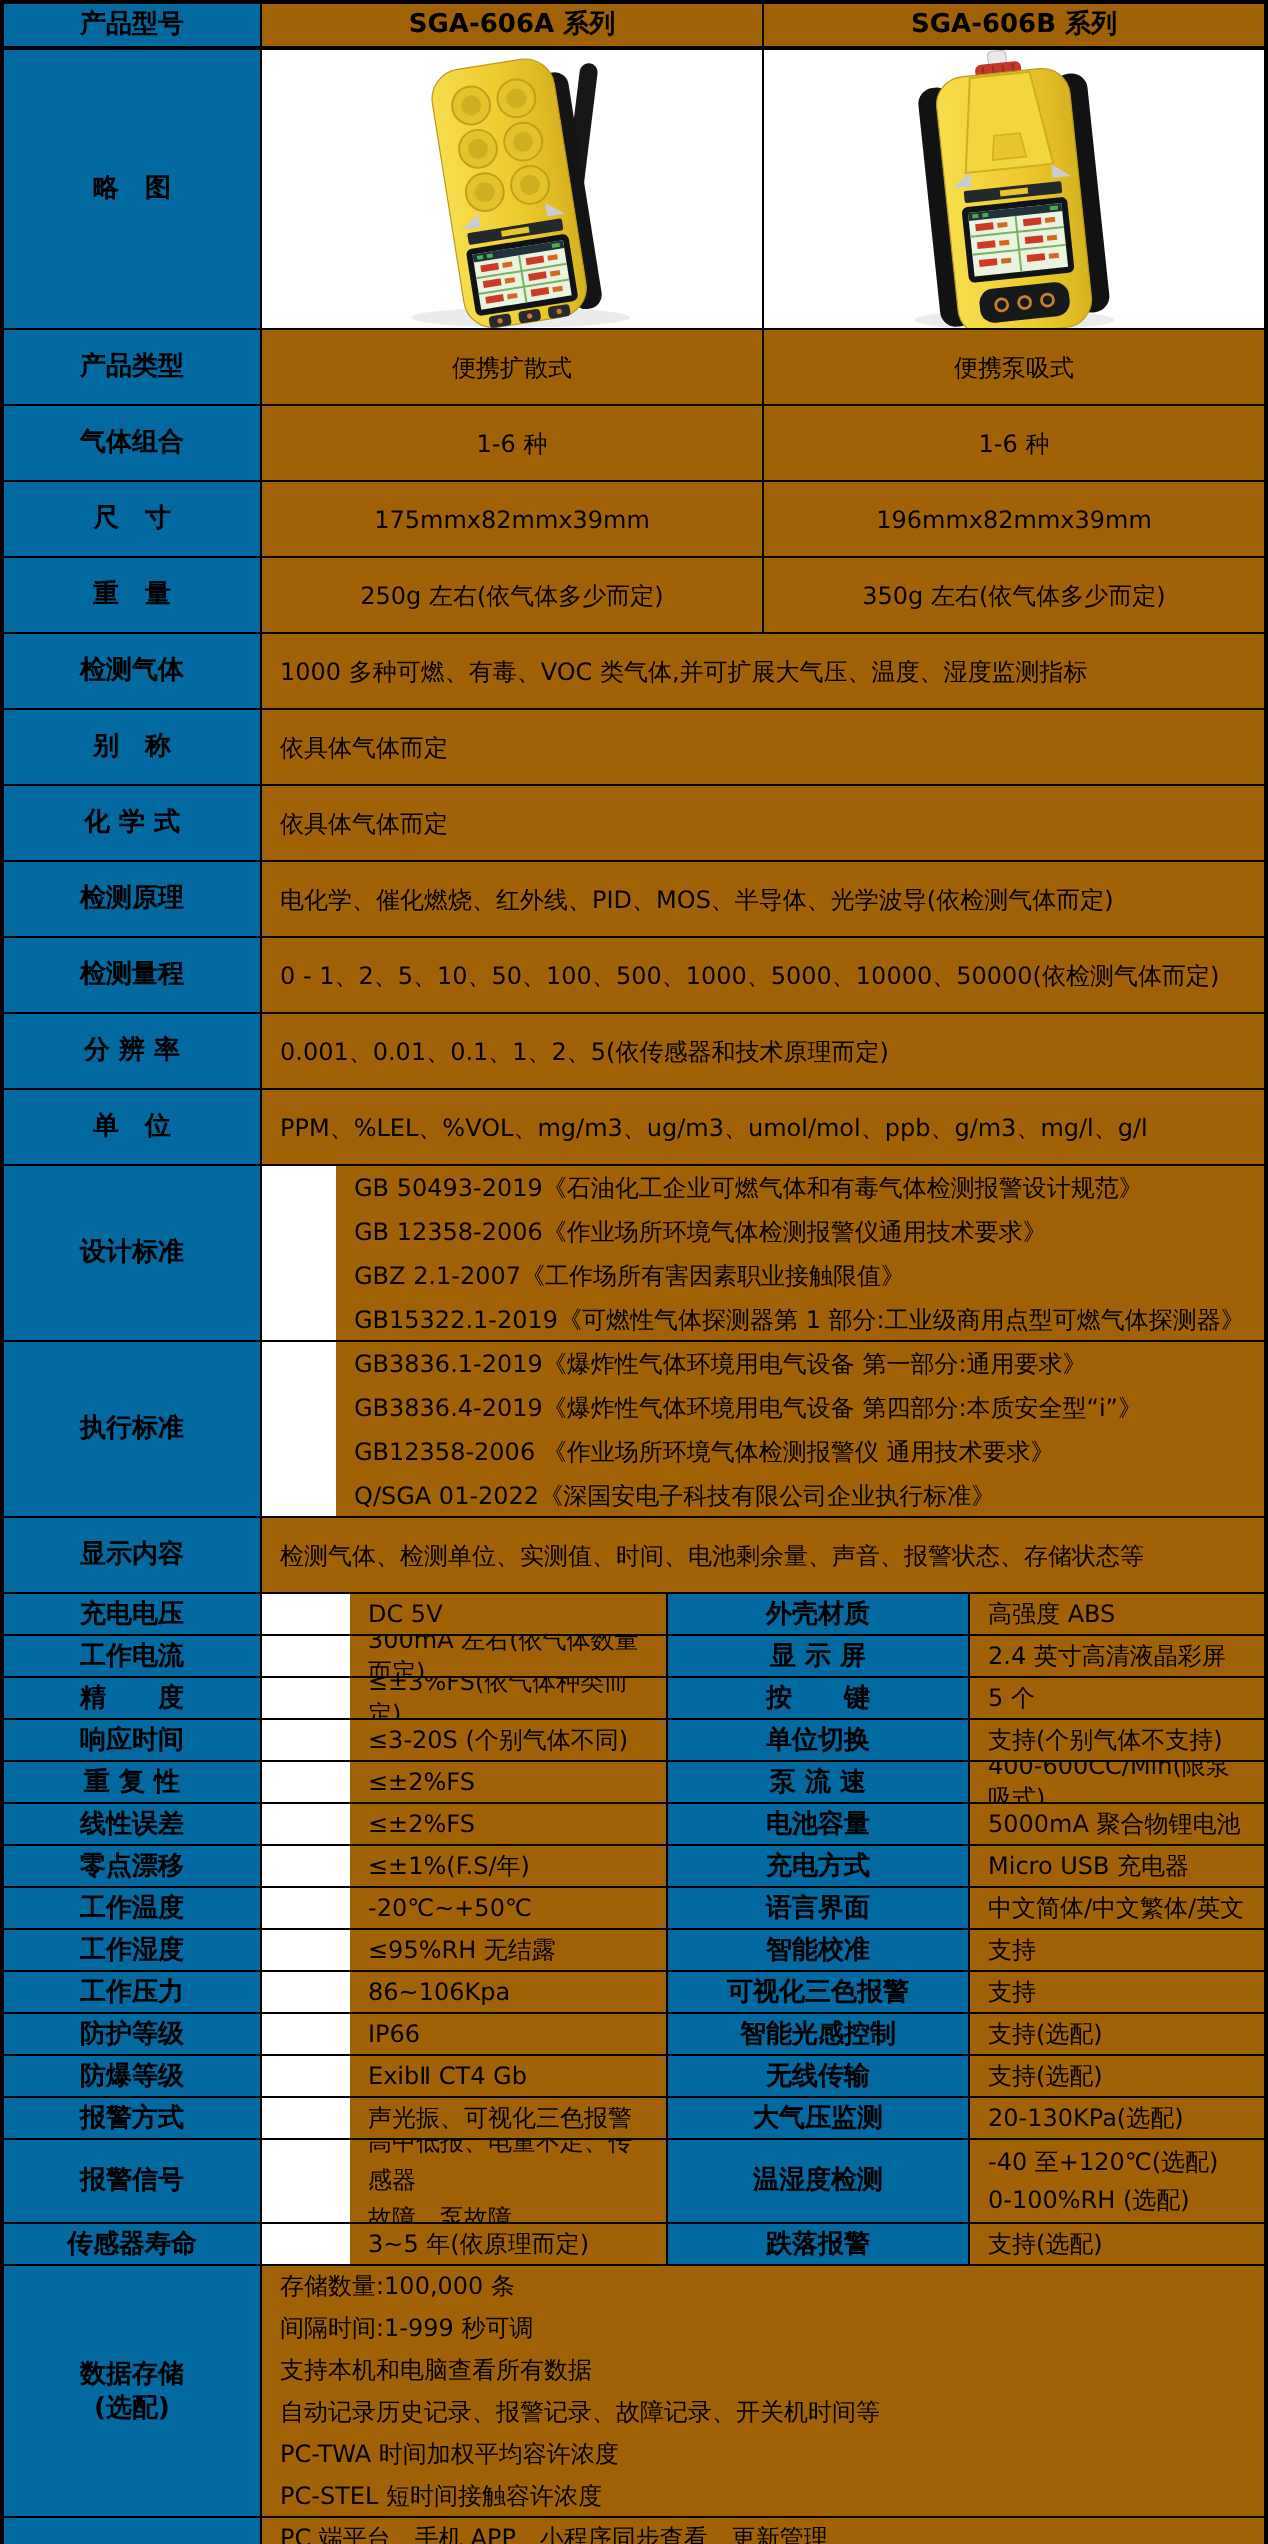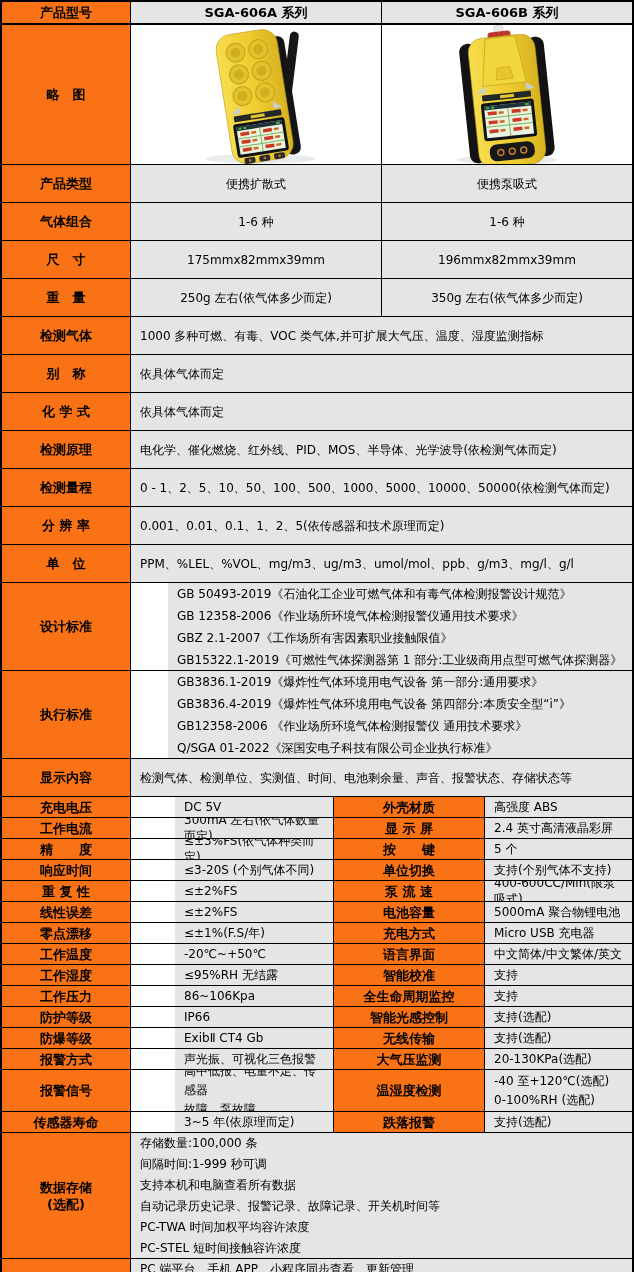--- a/index.html
+++ b/index.html
@@ -17,30 +17,30 @@
   .row { display: flex; border-bottom: 1px solid #000; }
   .row:last-child { border-bottom: none; }
   .cell {
     border-right: 1px solid #000;
     display: flex;
     align-items: center;
     overflow: hidden;
   }
   .cell:last-child { border-right: none; }
   .lab {
-    background: #f97316;
+    background: #0369a1;
     font-weight: bold;
     font-size: 13px;
     justify-content: center;
     text-align: center;
     white-space: pre-line;
     line-height: 17px;
   }
   .val {
-    background: #e5e5e5;
+    background: #a16207;
     font-size: 12px;
     padding: 0 9px;
     line-height: 16px;
   }
   .val.center { justify-content: center; padding: 11px 4px; }
   .val.ml { white-space: pre-line; }
   .white { background: #ffffff; justify-content: center; padding: 0; }
   .hd { font-weight: bold; font-size: 13px; justify-content: center; text-align: center; }
   
   .w-lab { width: 129px; flex: none; }
@@ -343,21 +343,21 @@
   </div>
   <div class="row h21">
     <div class="cell lab w-lab">工作湿度</div>
     <div class="cell val w-v1">≤95%RH 无结露</div>
     <div class="cell lab w-l2">智能校准</div>
     <div class="cell val w-v2">支持</div>
   </div>
   <div class="row h21">
     <div class="cell lab w-lab">工作压力</div>
     <div class="cell val w-v1">86~106Kpa</div>
-    <div class="cell lab w-l2">全生命周期监控</div>
+    <div class="cell lab w-l2">可视化三色报警</div>
     <div class="cell val w-v2">支持</div>
   </div>
   <div class="row h21">
     <div class="cell lab w-lab">防护等级</div>
     <div class="cell val w-v1">IP66</div>
     <div class="cell lab w-l2">智能光感控制</div>
     <div class="cell val w-v2">支持(选配)</div>
   </div>
   <div class="row h21">
     <div class="cell lab w-lab">防爆等级</div>

